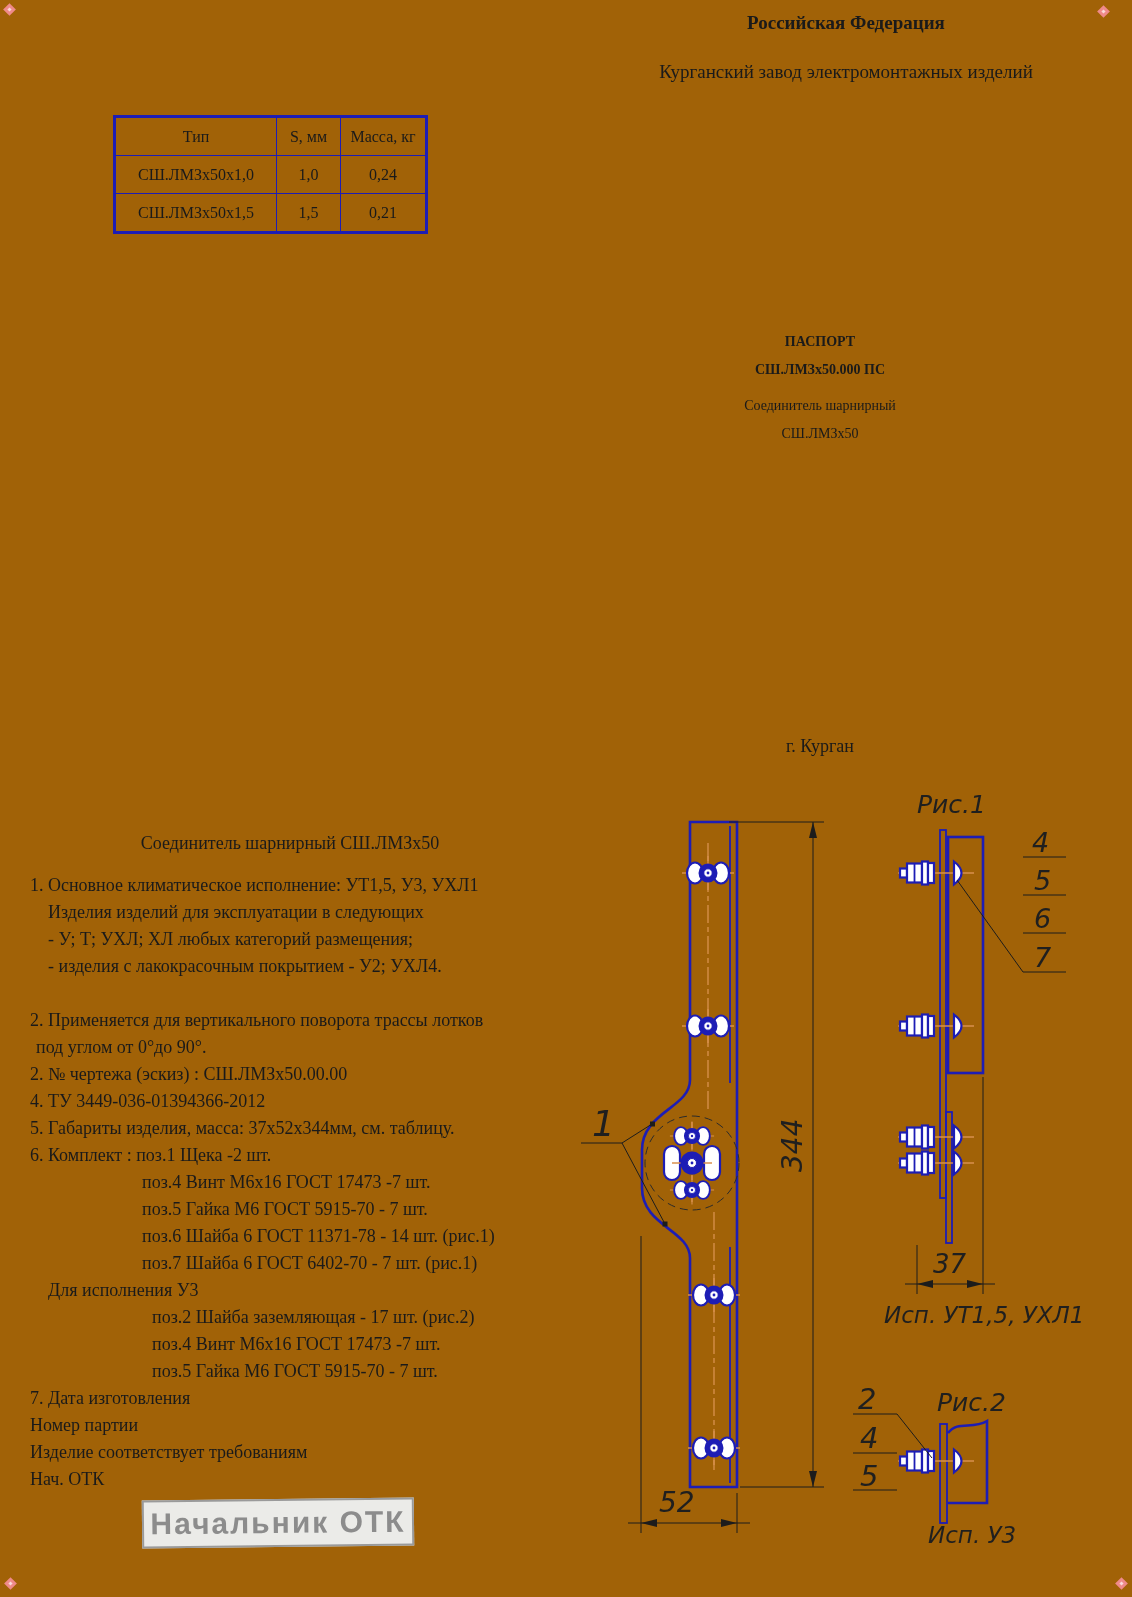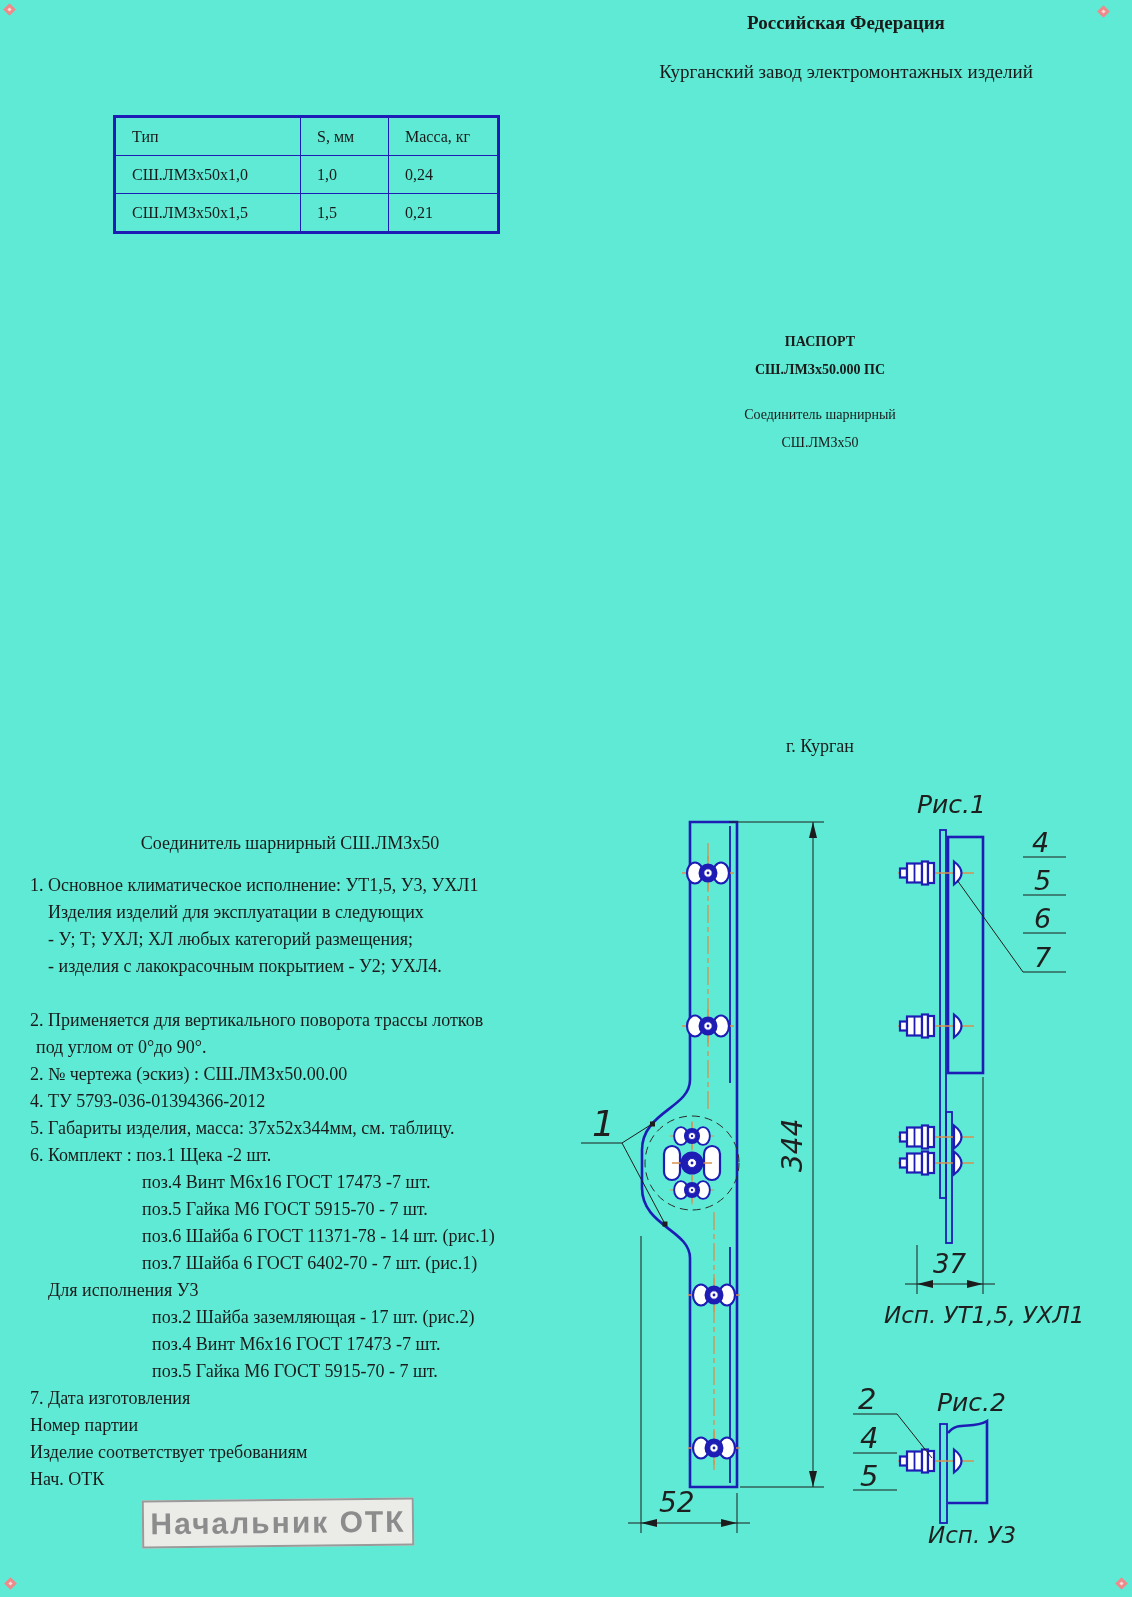--- a/index.html
+++ b/index.html
@@ -1,38 +1,38 @@
 <!DOCTYPE html>
 <html><head>
 <meta charset="utf-8">
 <style>
   html,body { margin:0; padding:0; background:#fff; }
   #page {
-    position:relative; width:1132px; height:1597px; background:#5eead4;
+    position:relative; width:1132px; height:1597px; background:#a16207;
     font-family:"Liberation Serif", serif; color:#1a1a1a; overflow:hidden;
   }
   
   .corner-mark { position:absolute; width:9px; height:9px; background:#ef8a8a; transform:rotate(45deg); }
   .corner-mark i { position:absolute; left:3px; top:3px; width:3px; height:3px; background:#fbdada; display:block; }
 
   
   #hdr { position:absolute; left:560px; top:12px; width:572px; text-align:center; }
   #hdr .l1 { font-weight:bold; font-size:19px; }
   #hdr .l2 { font-size:19px; margin-top:27px; }
 
   
   #tbl { position:absolute; left:113px; top:115px; border-collapse:collapse; }
-  #tbl td { border:1.6px solid #1d1db5; font-size:16px; padding:0 16px; height:37px; }
+  #tbl td { border:1.6px solid #1d1db5; text-align:center; font-size:16px; padding:0 4px; height:37px; }
   #tbl { border:3px solid #1d1db5; }
   #tbl .c-type { width:152px; } #tbl .c-s { width:55px; } #tbl .c-m { width:76px; }
 
   
   #passport { position:absolute; left:620px; top:328px; width:400px; text-align:center; font-size:14px; line-height:28px; }
   #passport .b { font-weight:bold; }
-  #passport .prod { margin-top:17px; }
+  #passport .prod { margin-top:8px; }
 
   #city { position:absolute; left:620px; top:736px; width:400px; text-align:center; font-size:18px; }
 
   
   #descr { position:absolute; left:30px; top:806px; width:548px; font-size:18px; }
   #descr .head { text-align:center; width:520px; margin-bottom:18px;margin-top:27px; }
   #descr .ln { height:27px; line-height:27px; white-space:nowrap; }
   .c1 { padding-left:18px; }
   .c05 { padding-left:6px; }
   .c2 { padding-left:112px; }
@@ -114,21 +114,21 @@
 
   <div id="descr">
     <div class="head">Соединитель шарнирный СШ.ЛМЗх50</div>
     <div class="ln">1. Основное климатическое исполнение: УТ1,5, У3, УХЛ1</div>
     <div class="ln c1">Изделия изделий для эксплуатации в следующих</div>
     <div class="ln c1">- У; Т; УХЛ; ХЛ любых категорий размещения;</div>
     <div class="ln c1">- изделия с лакокрасочным покрытием - У2; УХЛ4.</div>
     <div class="ln gap">2. Применяется для вертикального поворота трассы лотков</div>
     <div class="ln c05">под углом от 0°до 90°.</div>
     <div class="ln">2. № чертежа (эскиз) : СШ.ЛМЗх50.00.00</div>
-    <div class="ln">4. ТУ 5793-036-01394366-2012</div>
+    <div class="ln">4. ТУ 3449-036-01394366-2012</div>
     <div class="ln">5. Габариты изделия, масса: 37х52х344мм, см. таблицу.</div>
     <div class="ln">6. Комплект : поз.1 Щека -2 шт.</div>
     <div class="ln c2">поз.4 Винт М6х16 ГОСТ 17473 -7 шт.</div>
     <div class="ln c2">поз.5 Гайка М6 ГОСТ 5915-70 - 7 шт.</div>
     <div class="ln c2">поз.6 Шайба 6 ГОСТ 11371-78 - 14 шт. (рис.1)</div>
     <div class="ln c2">поз.7 Шайба 6 ГОСТ 6402-70 - 7 шт. (рис.1)</div>
     <div class="ln c1">Для исполнения У3</div>
     <div class="ln c3">поз.2 Шайба заземляющая  - 17 шт. (рис.2)</div>
     <div class="ln c3">поз.4 Винт М6х16 ГОСТ 17473 -7 шт.</div>
     <div class="ln c3">поз.5 Гайка М6 ГОСТ 5915-70 - 7 шт.</div>

